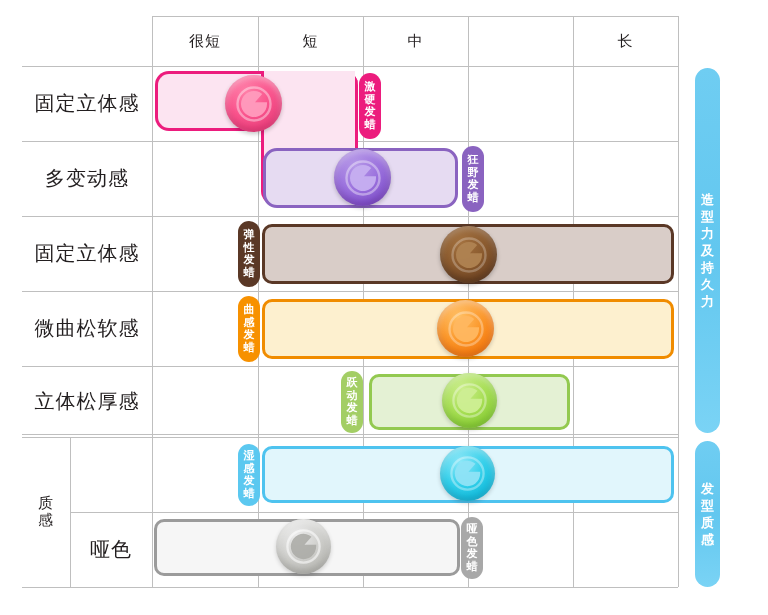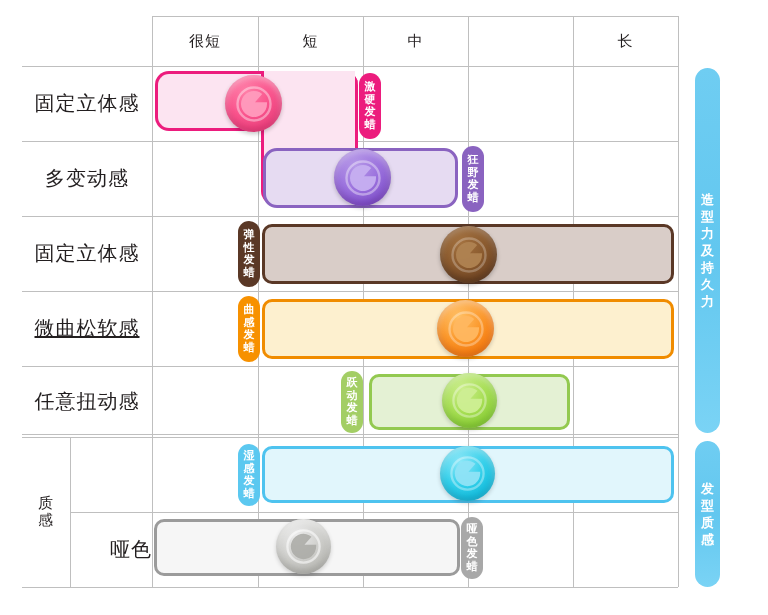--- a/index.html
+++ b/index.html
@@ -115,31 +115,31 @@
   <div class="hline" style="left:22px;top:587px;width:656px;"></div>
 
   <div class="colhead" style="left:152px;top:16px;width:106px;height:50px;">很短</div>
   <div class="colhead" style="left:258px;top:16px;width:105px;height:50px;">短</div>
   <div class="colhead" style="left:363px;top:16px;width:105px;height:50px;">中</div>
   <div class="colhead" style="left:573px;top:16px;width:105px;height:50px;">长</div>
 
   <div class="rowhead" style="left:22px;top:66px;width:130px;height:75px;">固定立体感</div>
   <div class="rowhead" style="left:22px;top:141px;width:130px;height:75px;">多变动感</div>
   <div class="rowhead" style="left:22px;top:216px;width:130px;height:75px;">固定立体感</div>
-  <div class="rowhead" style="left:22px;top:291px;width:130px;height:75px;text-decoration:underline;">微曲松软感</div>
-  <div class="rowhead" style="left:22px;top:366px;width:130px;height:71px;">任意扭动感</div>
+  <div class="rowhead" style="left:22px;top:291px;width:130px;height:75px;">微曲松软感</div>
+  <div class="rowhead" style="left:22px;top:366px;width:130px;height:71px;">立体松厚感</div>
 
   <div class="rowhead group" style="left:22px;top:437px;width:48px;height:150px;">
     <div style="display:flex;flex-direction:column;align-items:center;line-height:17px;">
       <span>质</span>
       <span>感</span>
     </div>
   </div>
 
-  <div class="rowhead" style="left:70px;top:512px;width:82px;height:75px;margin-left:20px;">哑色</div>
+  <div class="rowhead" style="left:70px;top:512px;width:82px;height:75px;">哑色</div>
 
   <div style="position:absolute;left:155px;top:71px;width:203px;height:60px;
               background:#fce4f1;border:3px solid #ec1c7d;border-radius:14px;
               box-sizing:border-box;border-bottom-right-radius:0;border-right:none;"></div>
 
   <div style="position:absolute;left:261px;top:71px;width:97px;height:134px;
               background:#fce4f1;border:3px solid #ec1c7d;border-radius:14px;
               box-sizing:border-box;border-top-left-radius:0;border-top:none;"></div>
 
   <div style="position:absolute;left:264px;top:71px;width:91px;height:64px;background:#fce4f1;"></div>

